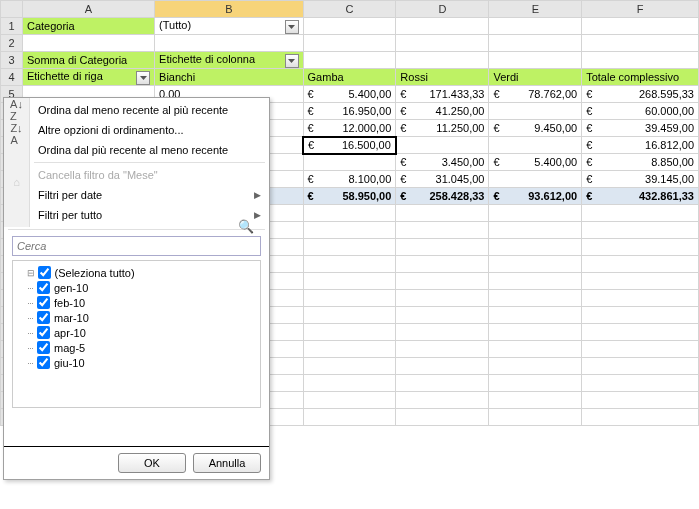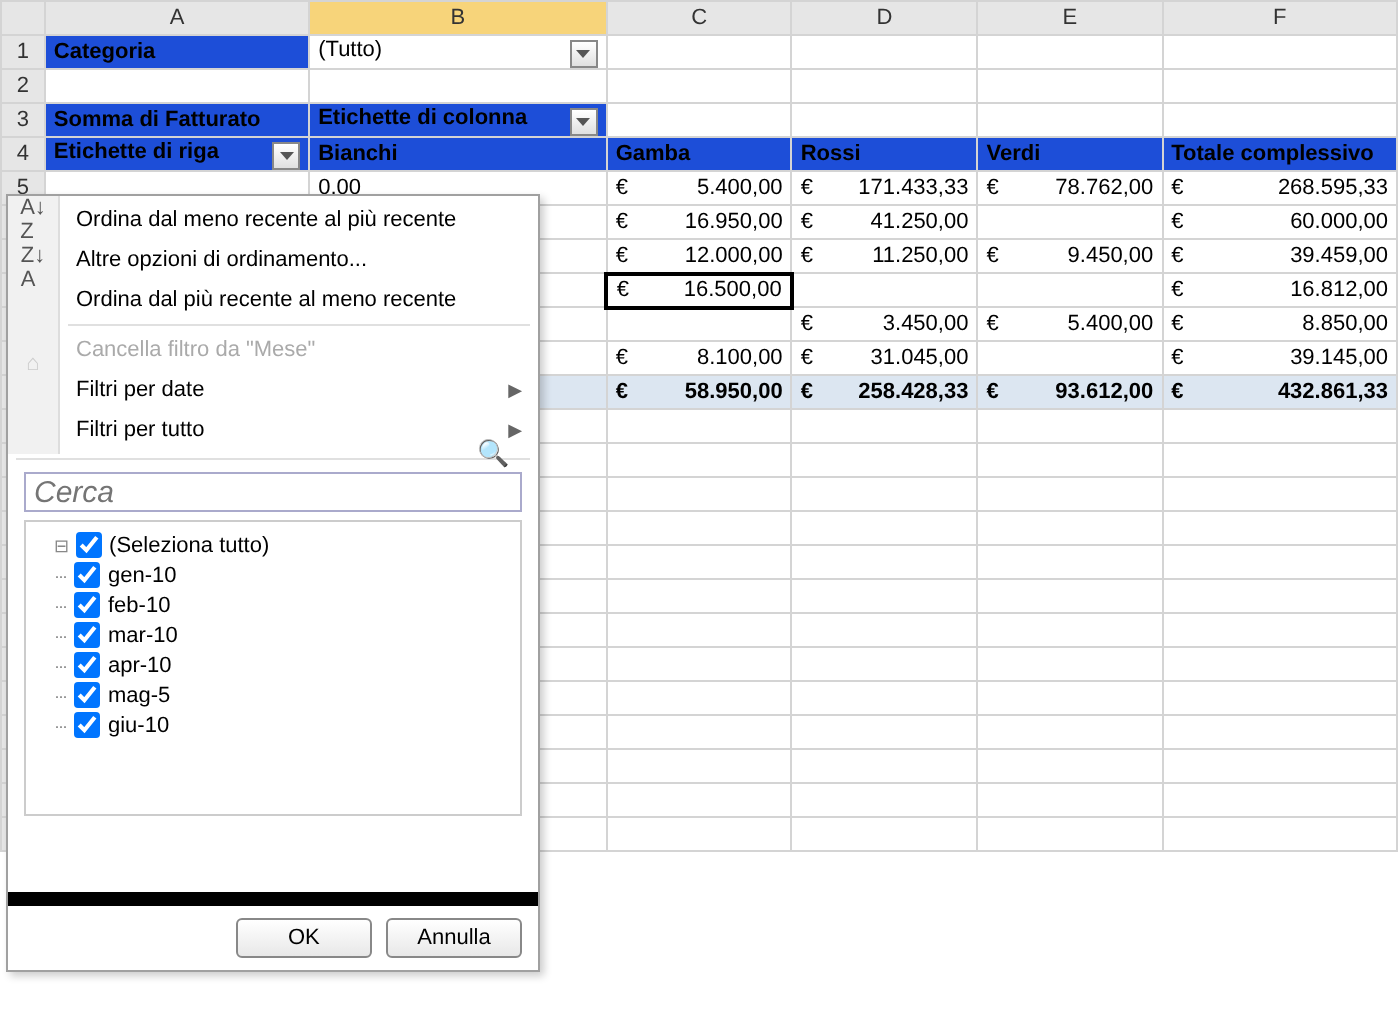--- a/index.html
+++ b/index.html
@@ -3,43 +3,43 @@
 <meta charset="utf-8">
 <style>
 * { box-sizing: border-box; margin: 0; padding: 0; }
 body { font-family: "Segoe UI", Tahoma, sans-serif; font-size: 11px; background: #fff; color: #000; width: 699px; height: 509px; overflow: hidden; position: relative; }
 .grid { border-collapse: collapse; width: 100%; }
 .grid td, .grid th { border: 1px solid #d4d4d4; height: 17px; padding: 0 4px; white-space: nowrap; }
 .rowhdr { background: #e6e6e6; text-align: center; width: 22px; font-weight: normal; color: #333; }
 .colhdr { background: #e6e6e6; text-align: center; font-weight: normal; color: #333; height: 18px; }
 .colhdr.sel { background: #f7d47a; }
 .corner { background: #e6e6e6; width: 22px; }
-.pvhdr { background: #1d4ed8; font-weight: bold; }
+.pvhdr { background: #bef264; font-weight: normal; }
 .right { text-align: left; }
 .dd { display: inline-flex; align-items: center; justify-content: center; width: 14px; height: 14px; border: 1px solid #888; background: linear-gradient(#fff,#e0e0e0); float: right; margin-top: 1px; cursor: pointer; }
 .dd svg { width: 7px; height: 4px; }
 .totrow td { background: #dce6f1; font-weight: bold; }
 .cellsel { border: 2px solid #000 !important; position: relative; }
 .menu { position: absolute; top: 97px; left: 3px; width: 267px; background: #fff; border: 1px solid #a0a0a0; box-shadow: 2px 2px 4px rgba(0,0,0,0.2); z-index: 100; }
 .menu-body { display: flex; }
 .icon-col { width: 26px; background: #f1f1f1; border-right: 1px solid #ddd; }
 .items-col { flex: 1; padding: 2px 0; }
 .mitem { padding: 4px 8px; display: flex; align-items: center; cursor: pointer; }
 .mitem.dis { color: #aaa; cursor: default; }
 .mitem .arrow { margin-left: auto; color: #666; font-size: 9px; }
 .msep { height: 1px; background: #e0e0e0; margin: 2px 4px; }
 .icon-sort { display: flex; align-items: center; justify-content: center; height: 24px; font-size: 11px; color: #555; }
 .search-wrap { padding: 4px 8px; }
-.search { width: 100%; height: 20px; border: 1px solid #aac; padding: 0 20px 0 4px; font-size: 15px; color: #888; font-style: italic; background: #fff; }
+.search { width: 100%; height: 20px; border: 1px solid #aac; padding: 0 20px 0 4px; font-size: 11px; color: #888; font-style: italic; background: #fff; }
 .search-icon { position: absolute; right: 14px; margin-top: -17px; color: #4a7ebb; font-size: 13px; }
 .tree { margin: 0 8px 4px 8px; border: 1px solid #ccc; height: 148px; padding: 4px; overflow: auto; }
 .tree-item { display: flex; align-items: center; padding: 1px 0 1px 10px; }
 .tree-item input { margin-right: 4px; }
 .dots { color: #888; margin-right: 4px; font-size: 9px; letter-spacing: -1px; }
-.btnrow { padding: 6px 8px; text-align: right; border-top: 7px solid #000000; margin-top: 38px; }
+.btnrow { padding: 6px 8px; text-align: right; border-top: 1px solid #000000; margin-top: 38px; }
 .btn { display: inline-block; min-width: 68px; padding: 3px 12px; border: 1px solid #888; background: linear-gradient(#fff,#e8e8e8); border-radius: 3px; cursor: pointer; text-align: center; margin-left: 4px; }
 .eurcell { display: flex; justify-content: space-between; }
 .colA { width: 134px; } .colB { width: 152px; } .colC { width: 95px; } .colD { width: 95px; } .colE { width: 95px; } .colF { width: 118px; }
 </style>
 </head>
 <body>
 
 <table class="grid">
 <tbody>
       <tr>
@@ -68,21 +68,21 @@
         <th class="rowhdr">2</th>
         <td></td>
         <td></td>
         <td></td>
         <td></td>
         <td></td>
         <td></td>
       </tr>
 <tr>
   <th class="rowhdr">3</th>
-  <td class="pvhdr">Somma di Fatturato</td>
+  <td class="pvhdr">Somma di Categoria</td>
   <td class="pvhdr"><span>Etichette di colonna</span><span class="dd">
             <svg viewBox="0 0 7 4">
               <path d="M0,0 L7,0 L3.5,4 Z" fill="#555"></path>
             </svg>
           </span></td>
   <td></td>
         <td></td>
         <td></td>
         <td></td>
 </tr>

